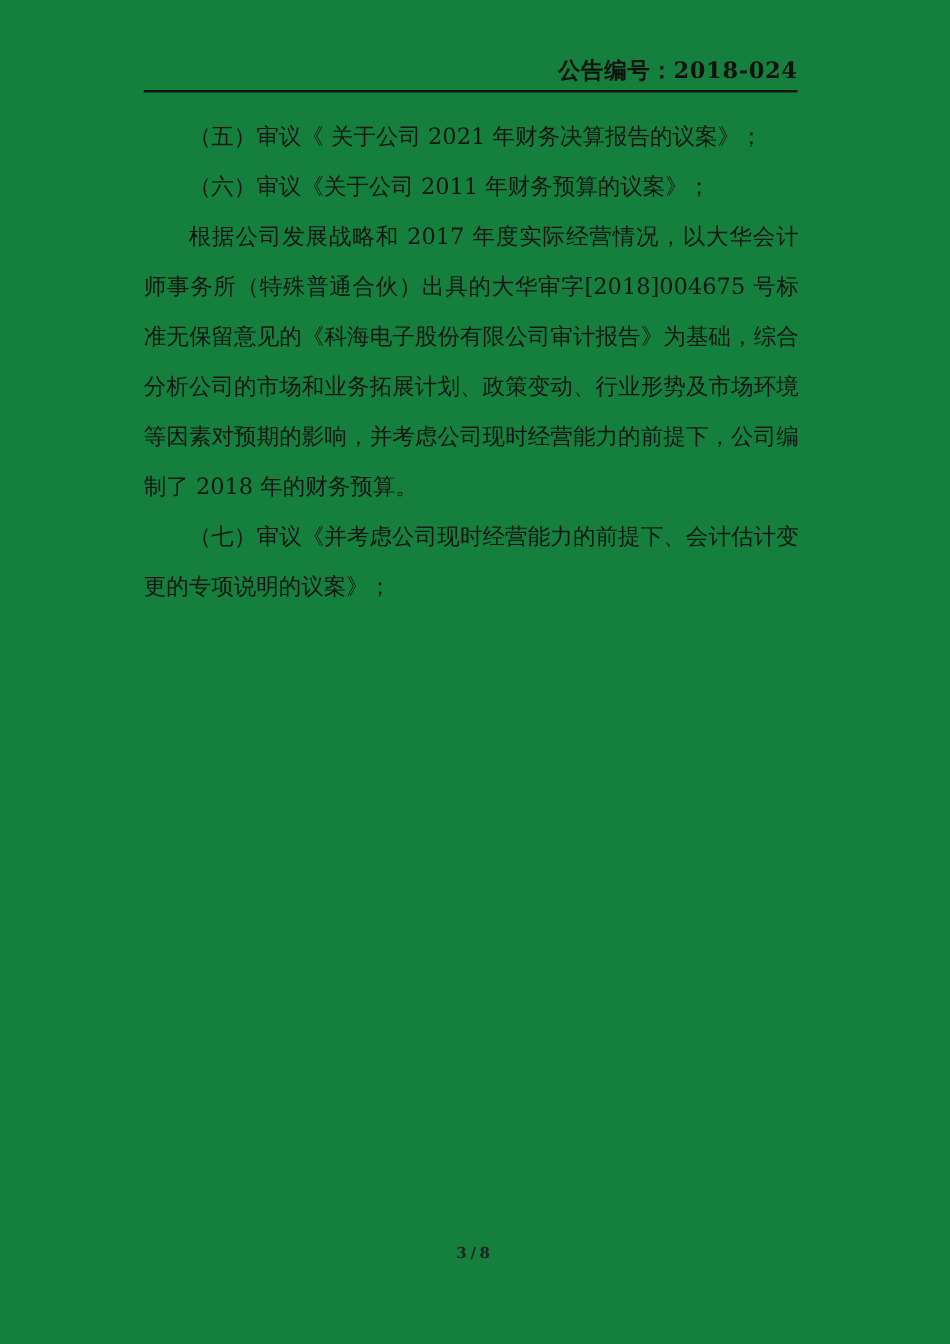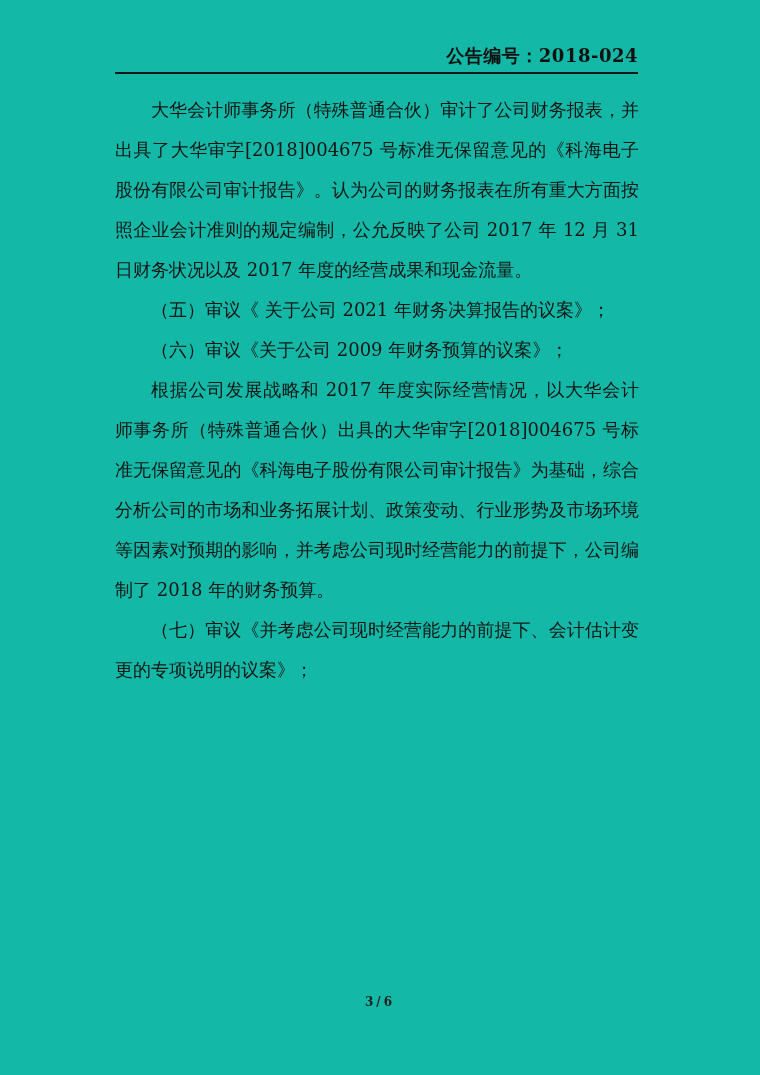--- a/index.html
+++ b/index.html
@@ -8,21 +8,21 @@
     width: 760px;
     height: 1075px;
     position: relative;
     font-family: "DejaVu Serif", "Liberation Serif", serif;
     color: #111111;
     overflow: hidden;
   }
   .page {
     position: absolute;
     inset: 0;
-    background: #14b8a6;
+    background: #15803d;
   }
   .doc-header {
     position: absolute;
     top: 44px;
     left: 115px;
     right: 122px;
     text-align: right;
     font-size: 18px;
     font-weight: bold;
     letter-spacing: 0.5px;
@@ -67,22 +67,21 @@
 </head>
 <body>
 
 <div class="page">
 
   <div class="doc-header">公告编号：2018-024</div>
 
   <div class="header-rule"></div>
 
   <div class="doc-body">
-    <p>大华会计师事务所（特殊普通合伙）审计了公司财务报表，并出具了大华审字[2018]004675 号标准无保留意见的《科海电子股份有限公司审计报告》。认为公司的财务报表在所有重大方面按照企业会计准则的规定编制，公允反映了公司 2017 年 12 月 31 日财务状况以及 2017 年度的经营成果和现金流量。</p>
     <p>（五）审议《 关于公司 2021 年财务决算报告的议案》；</p>
-    <p>（六）审议《关于公司 2009 年财务预算的议案》；</p>
+    <p>（六）审议《关于公司 2011 年财务预算的议案》；</p>
     <p>根据公司发展战略和 2017 年度实际经营情况，以大华会计师事务所（特殊普通合伙）出具的大华审字[2018]004675 号标准无保留意见的《科海电子股份有限公司审计报告》为基础，综合分析公司的市场和业务拓展计划、政策变动、行业形势及市场环境等因素对预期的影响，并考虑公司现时经营能力的前提下，公司编制了 2018 年的财务预算。</p>
     <p>（七）审议《并考虑公司现时经营能力的前提下、会计估计变更的专项说明的议案》；</p>
   </div>
 
-  <div class="doc-footer">3/6</div>
+  <div class="doc-footer">3/8</div>
 
 </div>
 
 </body></html>

